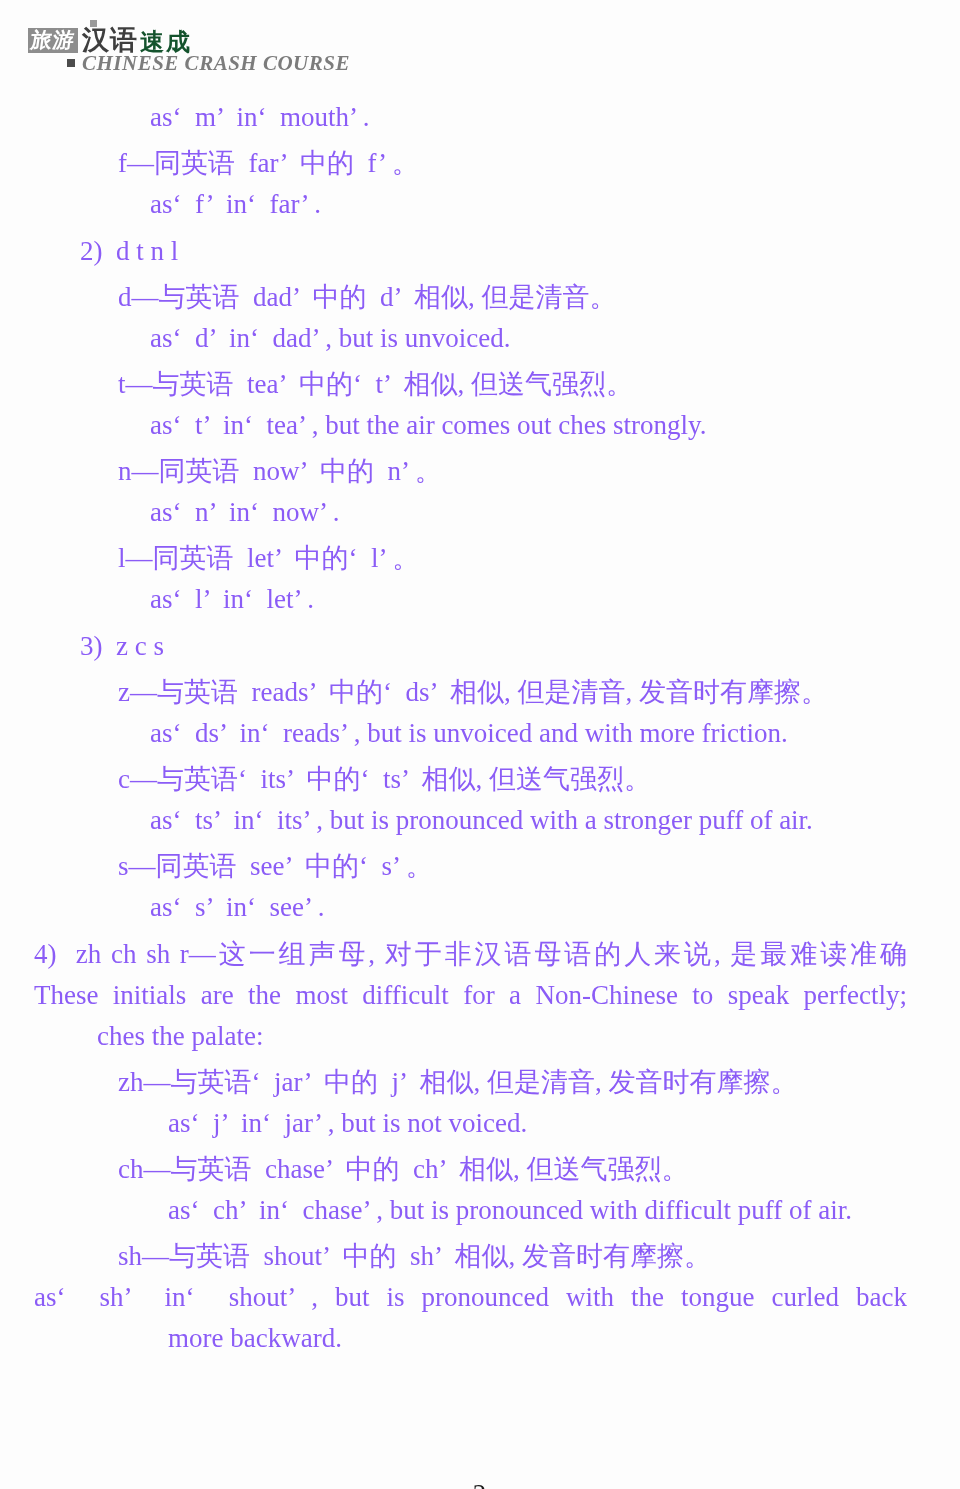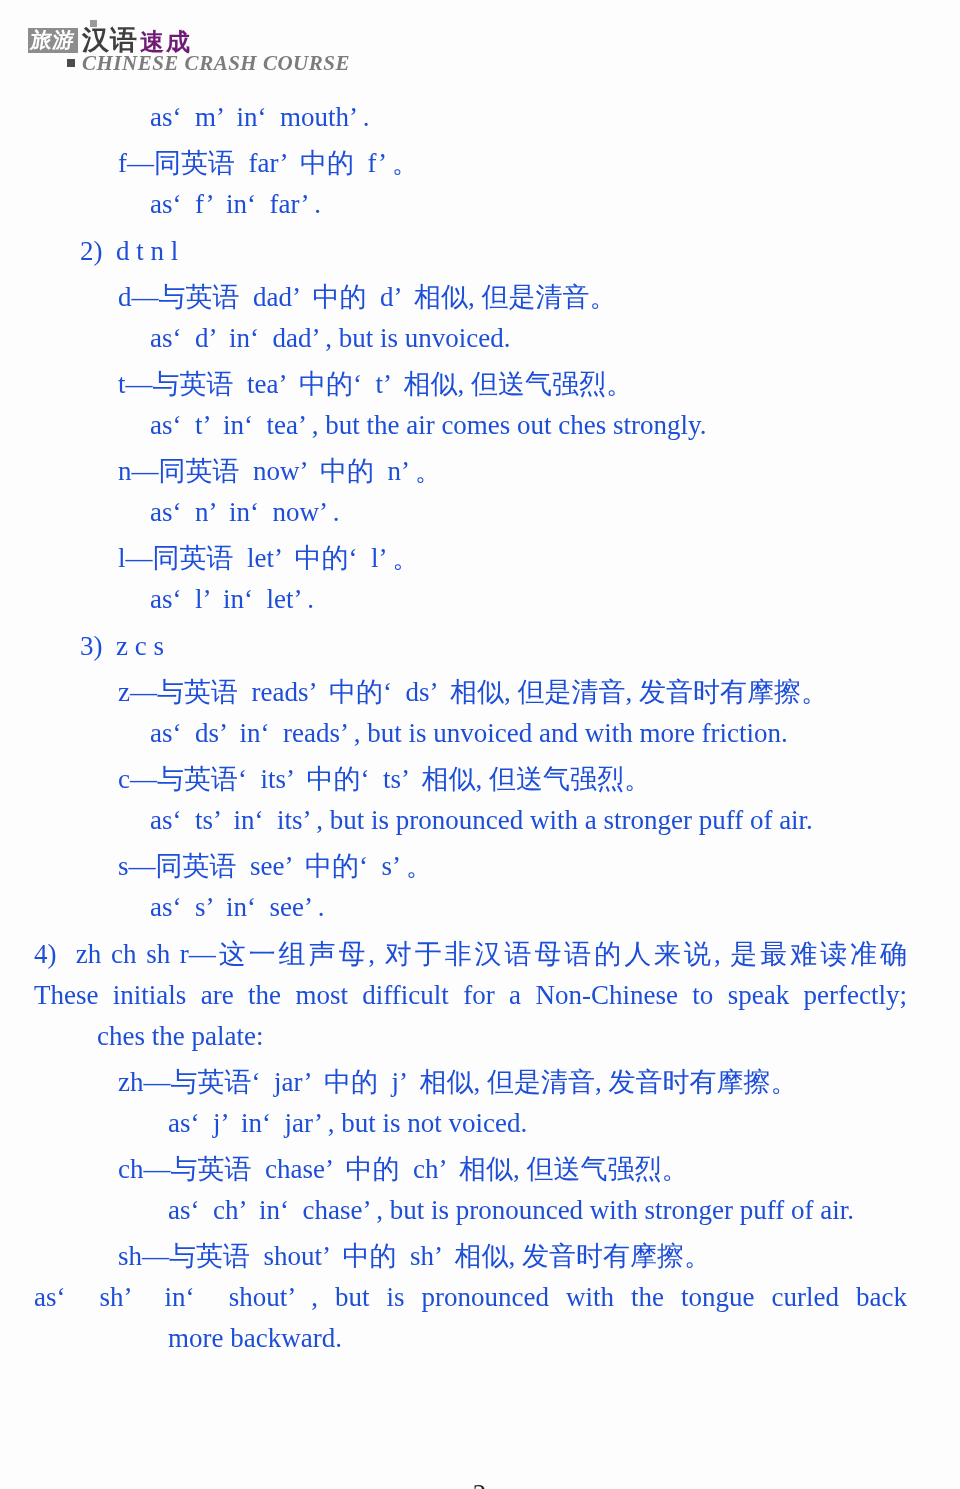--- a/index.html
+++ b/index.html
@@ -50,21 +50,21 @@
     color: #3e3e3e;
     letter-spacing: 1px;
     line-height: 1;
   }
   .logo-zh-light {
     position: absolute;
     left: 140px;
     top: 30px;
     font-size: 24px;
     font-weight: bold;
-    color: #701a75;
+    color: #14532d;
     letter-spacing: 2px;
     line-height: 1;
   }
   .sq-dark {
     position: absolute;
     left: 67px;
     top: 59px;
     width: 8px;
     height: 8px;
     background: #4c4c4c;
@@ -80,21 +80,21 @@
     letter-spacing: 0.5px;
     white-space: nowrap;
   }
 
   
   .content { padding-top: 97px; }
   .line {
     font-size: 27px;
     line-height: 41px;
     white-space: pre-wrap;
-    color: #1d4ed8;
+    color: #8b5cf6;
   }
   .line.section { padding-left: 80px;  margin-top: 6px; }
   .line.def     { padding-left: 118px; margin-top: 5px; }
   .line.ex      { padding-left: 150px; }
   .line.ex4     { padding-left: 168px; }
   .line.cont    { padding-left: 97px; }
   .line.para    { padding-left: 97px; }
   .line.fill {
     width: 907px;
     box-sizing: border-box;
@@ -150,21 +150,21 @@
         <div class="line def">c—与英语‘  its’  中的‘  ts’  相似, 但送气强烈。</div>
         <div class="line ex">as‘  ts’  in‘  its’ , but is pronounced with a stronger puff of air.</div>
         <div class="line def">s—同英语  see’  中的‘  s’ 。</div>
         <div class="line ex">as‘  s’  in‘  see’ .</div>
         <div class="line section fill">4)  zh ch sh r—这一组声母, 对于非汉语母语的人来说, 是最难读准确</div>
         <div class="line para fill">These initials are the most difficult for a Non-Chinese to speak perfectly;</div>
         <div class="line para">ches the palate:</div>
         <div class="line def">zh—与英语‘  jar’  中的  j’  相似, 但是清音, 发音时有摩擦。</div>
         <div class="line ex4">as‘  j’  in‘  jar’ , but is not voiced.</div>
         <div class="line def">ch—与英语  chase’  中的  ch’  相似, 但送气强烈。</div>
-        <div class="line ex4">as‘  ch’  in‘  chase’ , but is pronounced with stronger puff of air.</div>
+        <div class="line ex4">as‘  ch’  in‘  chase’ , but is pronounced with difficult puff of air.</div>
         <div class="line def">sh—与英语  shout’  中的  sh’  相似, 发音时有摩擦。</div>
         <div class="line ex4 fill">as‘  sh’  in‘  shout’ , but is pronounced with the tongue curled back</div>
         <div class="line ex4">more backward.</div>
       </div>
   </main>
 
   <footer class="page-footer">
     <span>—  2  —</span>
   </footer>
 

